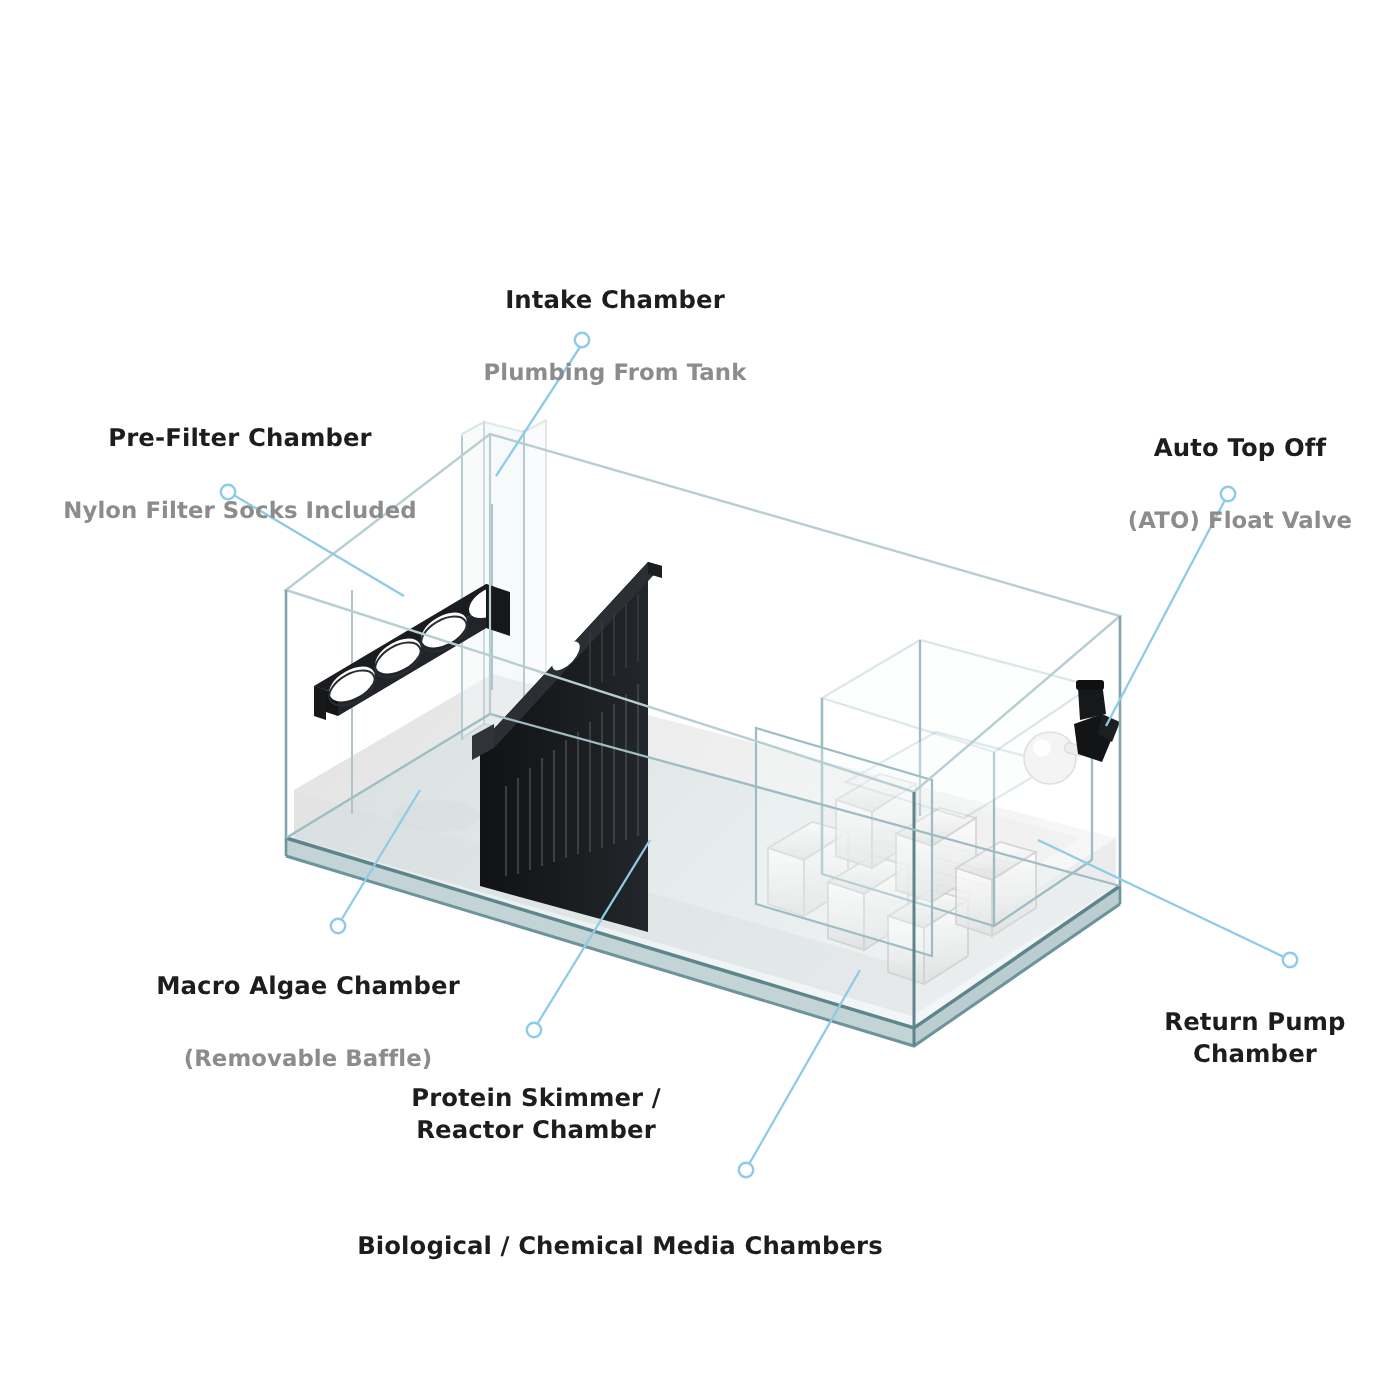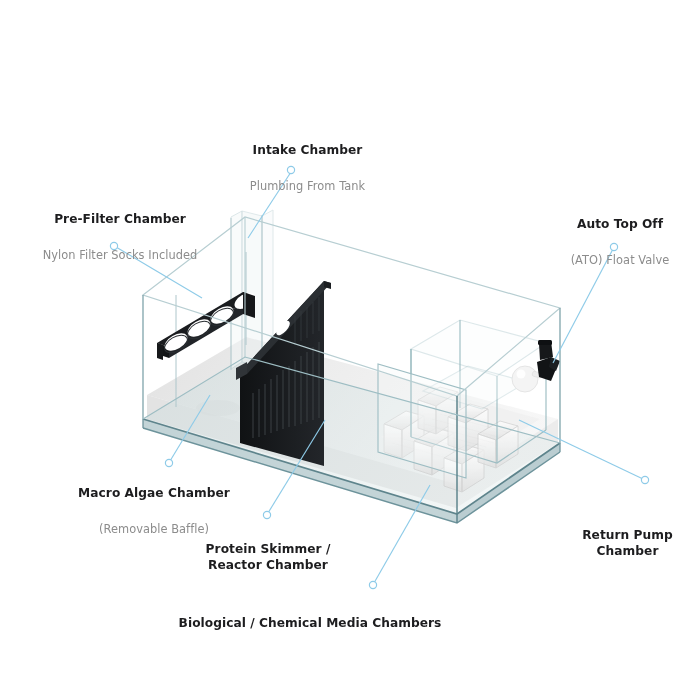--- a/index.html
+++ b/index.html
@@ -36,21 +36,21 @@
     white-space: pre-line;
   }
   .callout .ttl {
     font-size: 12.2px;
     font-weight: 700;
     color: #1d1d1f;
     letter-spacing: 0.05px;
   }
   .callout .sub {
     font-size: 11.4px;
-    font-weight: 400;
+    font-weight: 700;
     color: #8c8c8c;
     letter-spacing: 0.05px;
   }
   .ta-c { text-align: center; }
   
   #spec-block {
     position: absolute;
     right: 12px;
     bottom: 28px;
     text-align: right;
@@ -326,21 +326,21 @@
   <div class="callout ta-c" style="left:168px; top:520px; width:200px;">
     <div class="ttl">Protein Skimmer /
 Reactor Chamber</div>
   </div>
 
   <div class="callout ta-c" style="left:44px; top:464px; width:220px;">
     <div class="ttl">Macro Algae Chamber</div>
     <div class="sub">(Removable Baffle)</div>
   </div>
 
-  <div class="callout ta-c" style="left:555px; top:506px; width:145px;">
+  <div class="callout ta-c" style="left:555px; top:482px; width:145px;">
     <div class="ttl">Return Pump
 Chamber</div>
   </div>
 
   <div class="callout ta-c" style="left:163px; top:594px; width:294px;">
     <div class="ttl">Biological / Chemical Media Chambers</div>
   </div>
 
 
 </div>

